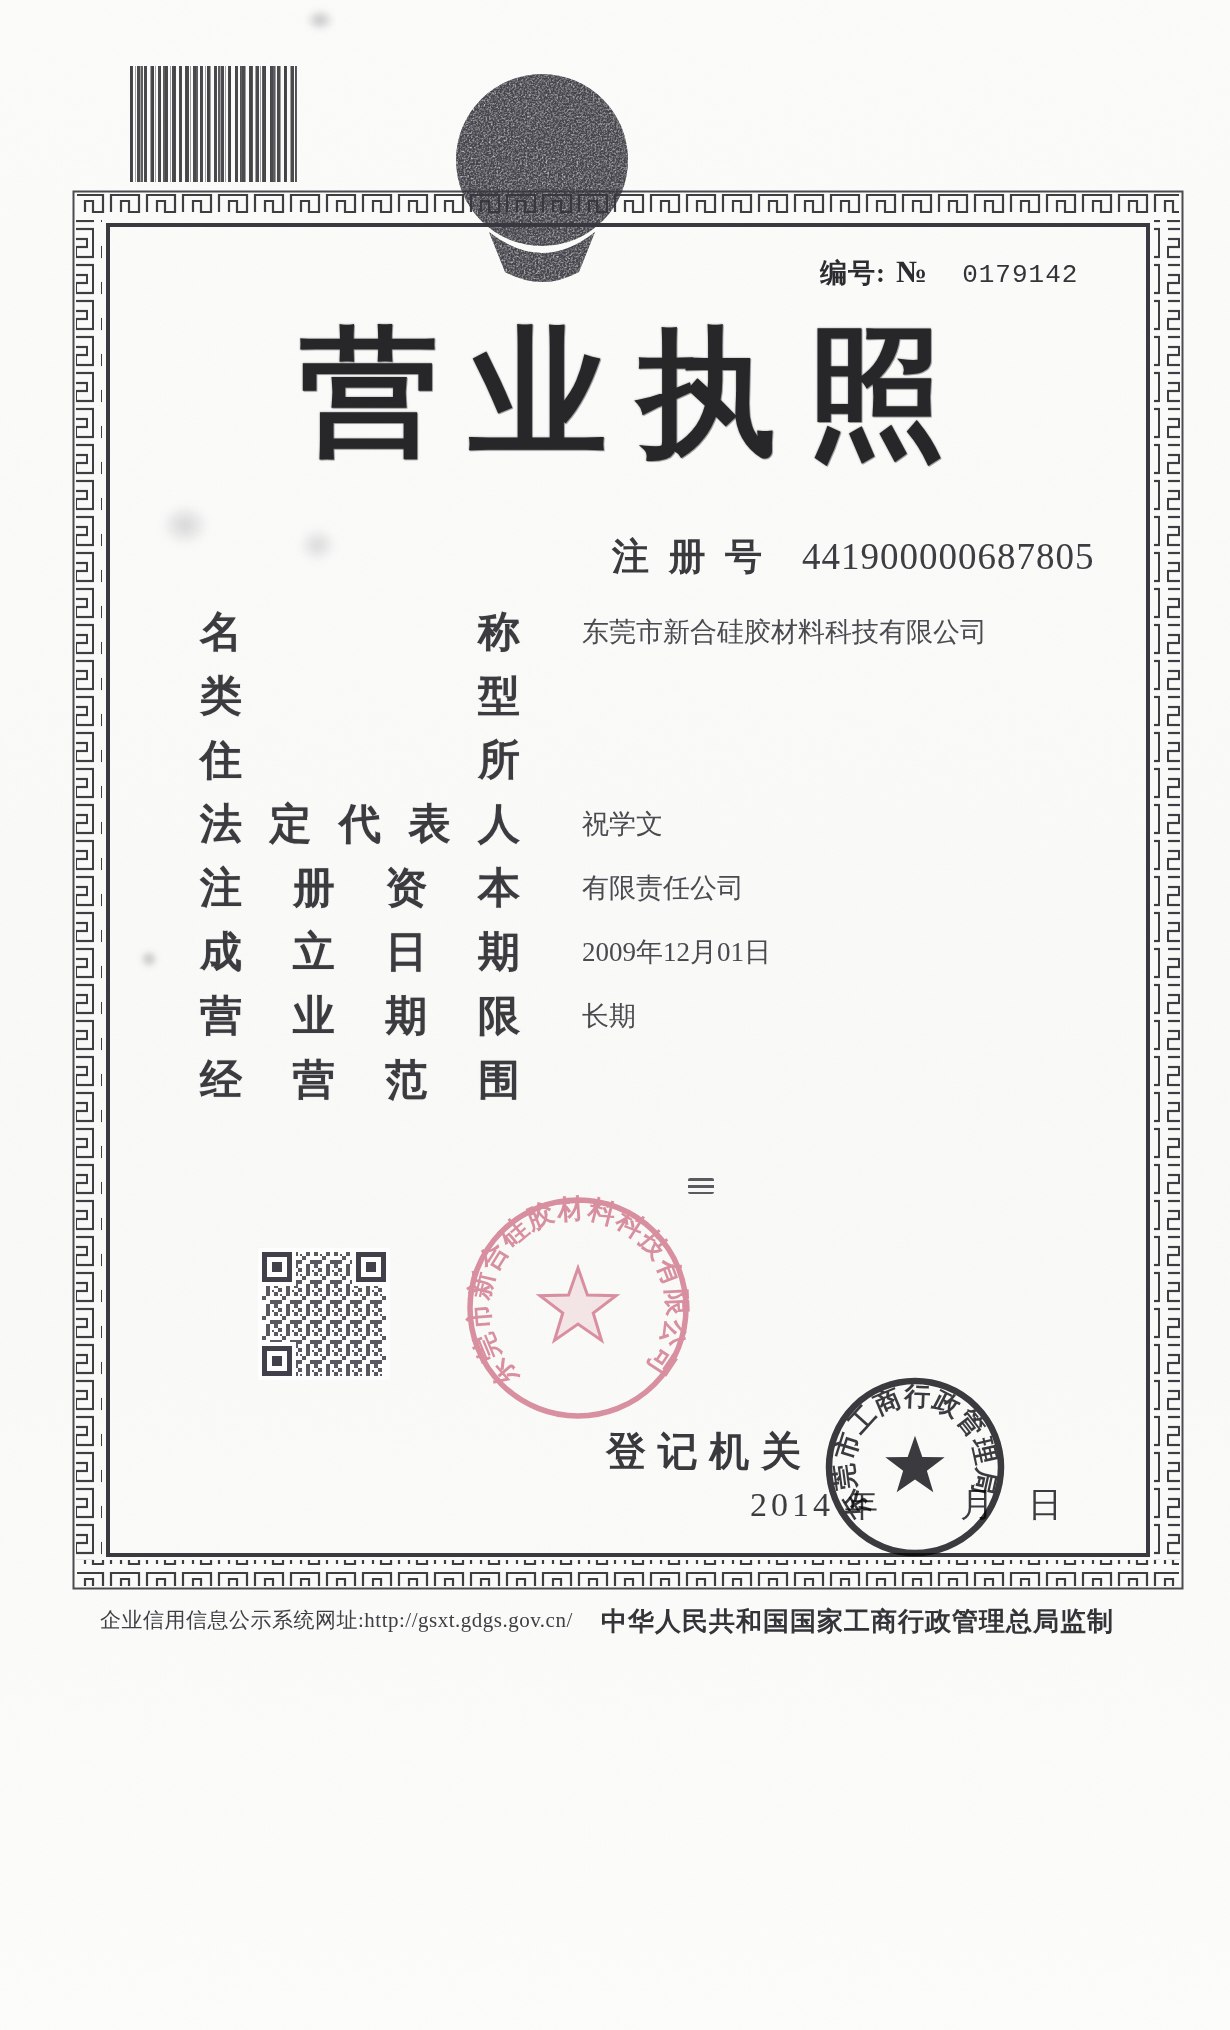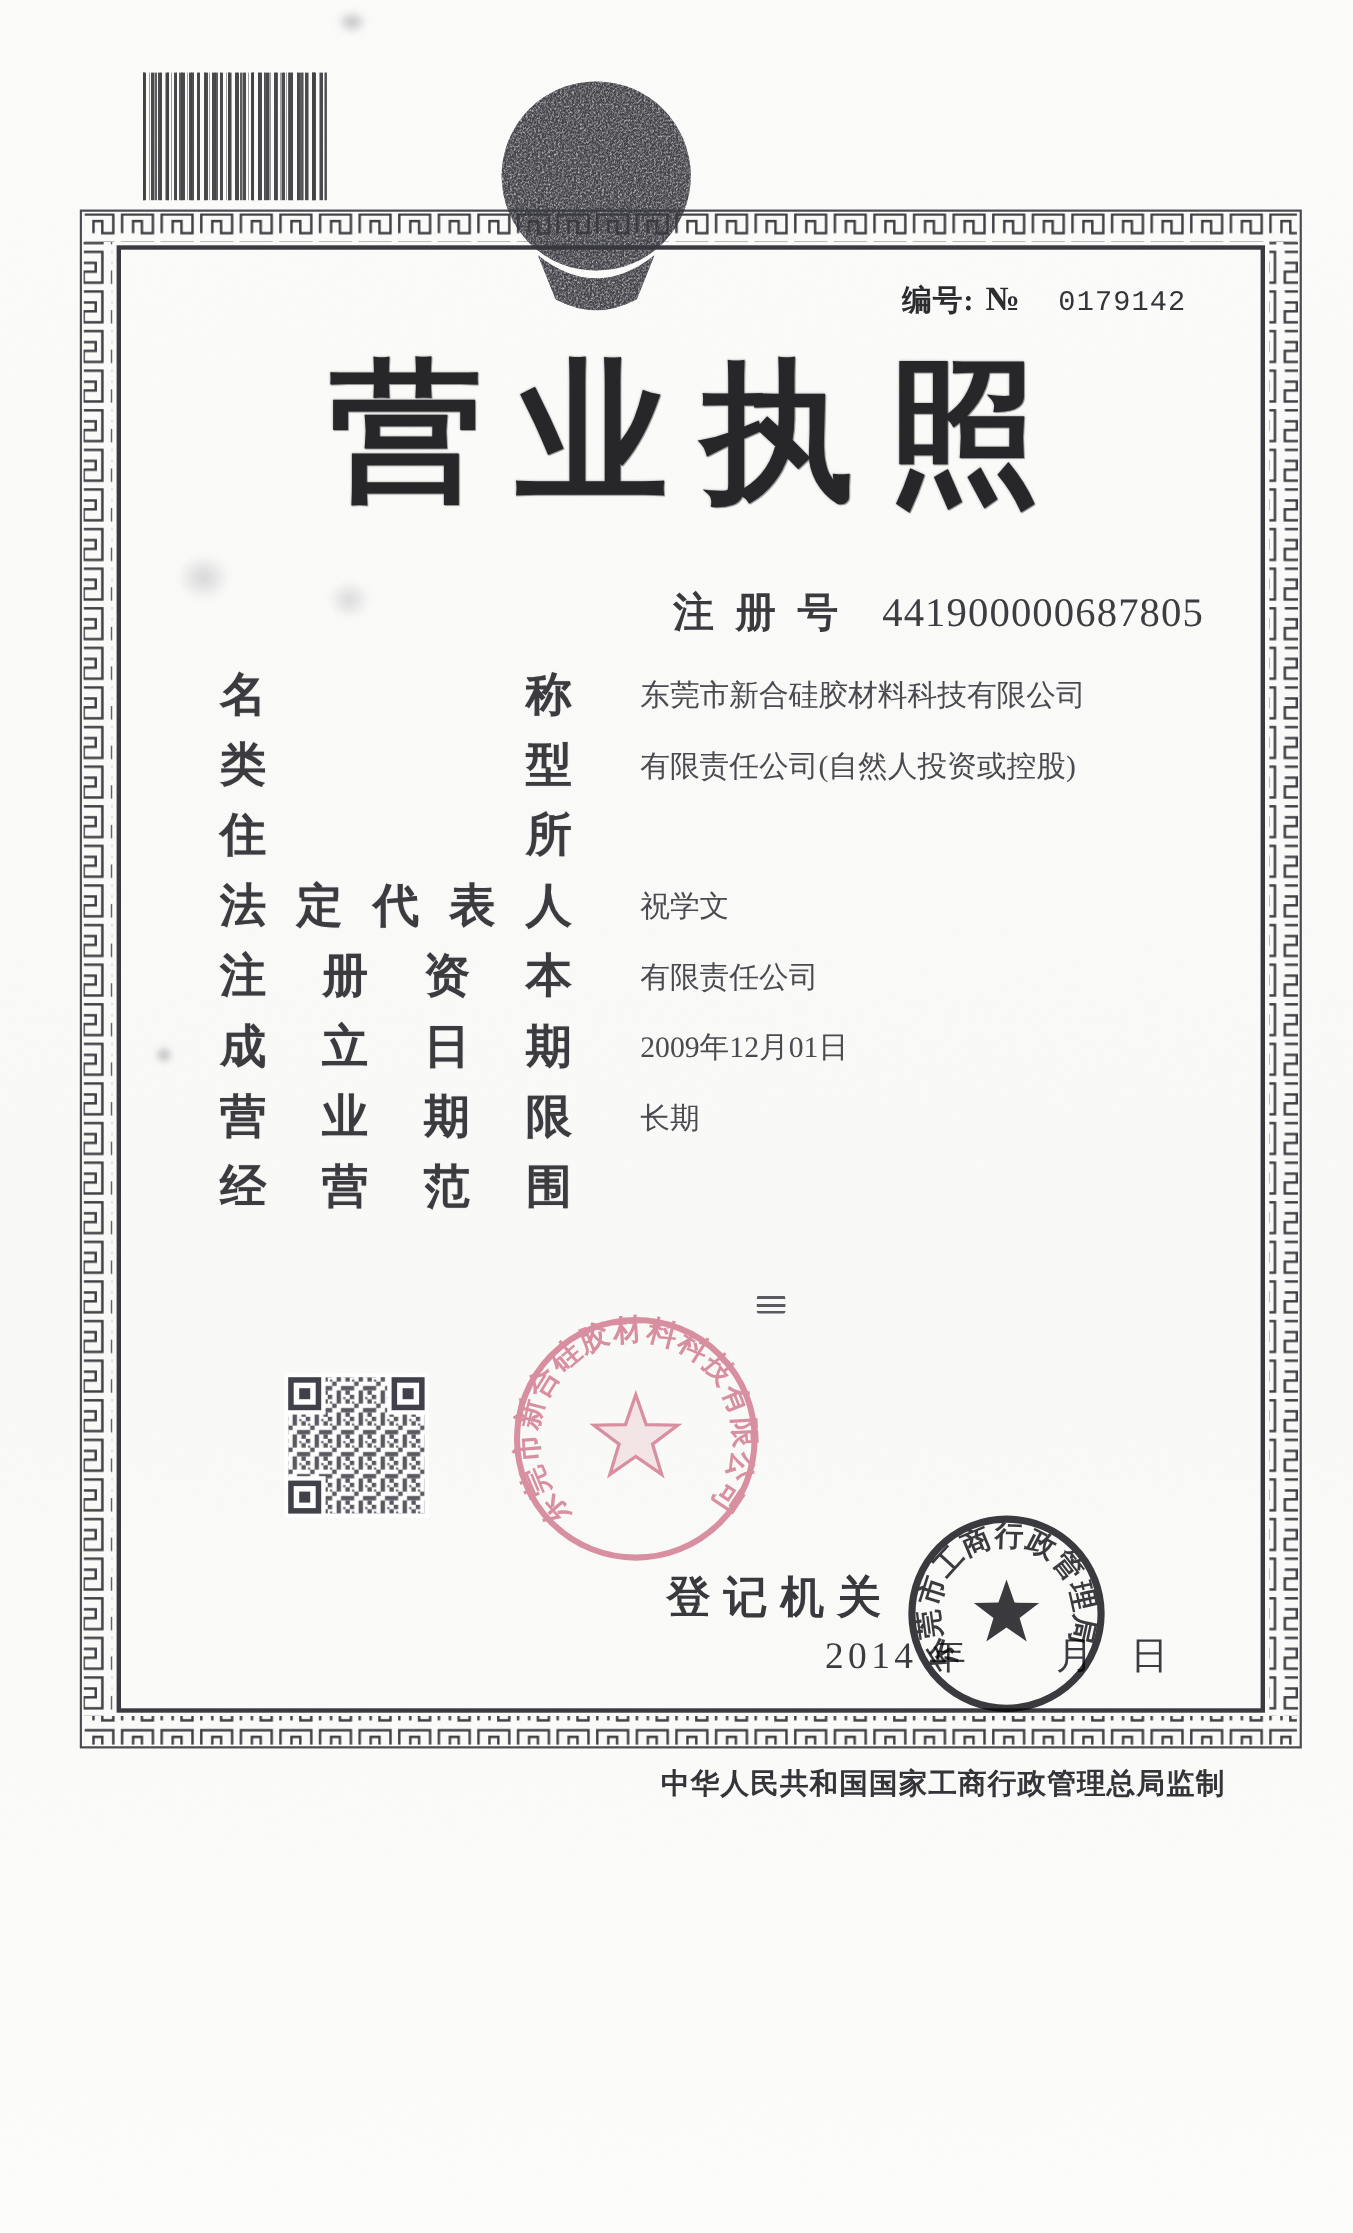--- a/index.html
+++ b/index.html
@@ -152,21 +152,20 @@
           <span>名</span>
           <span>称</span>
         </div>
       <div class="fvalue">东莞市新合硅胶材料科技有限公司</div>
     </div>
     <div class="row">
       <div class="flabel spread">
           <span>类</span>
           <span>型</span>
         </div>
-      <div class="fvalue">有限责任公司(自然人投资或控股)</div>
     </div>
     <div class="row">
       <div class="flabel spread">
           <span>住</span>
           <span>所</span>
         </div>
     </div>
     <div class="row">
       <div class="flabel spread">
           <span>法</span>
@@ -276,20 +275,21 @@
     <defs>
       <path id="blackArc" d="M -43.8 43.8 A 62 62 0 1 1 43.8 43.8" fill="none"></path>
     </defs>
     <circle r="86" fill="none" stroke="currentColor" stroke-width="6.5"></circle>
     <path d="M0 -40 L9.4 -12.94 L38.04 -12.36 L15.22 4.94 L23.51 32.36 L0 16 L-23.51 32.36 L-15.22 4.94 L-38.04 -12.36 L-9.4 -12.94 Z" transform="scale(0.78)" fill="currentColor"></path>
     <text font-size="26" font-weight="700" fill="currentColor" letter-spacing="1">
       <textPath href="#blackArc">东莞市工商行政管理局</textPath>
     </text>
   </svg>
 
+  <div class="footer-left">企业信用信息公示系统网址:http://gsxt.gdgs.gov.cn/</div>
   <div class="footer-right">中华人民共和国国家工商行政管理总局监制</div>
 
   <div class="smudge sm1"></div>
   <div class="smudge sm2"></div>
   <div class="smudge sm3"></div>
   <div class="smudge sm4"></div>
   <div class="smudge sm5"></div>
 
   <svg class="noise" width="1230" height="2030" aria-hidden="true">
     <filter id="pn">

